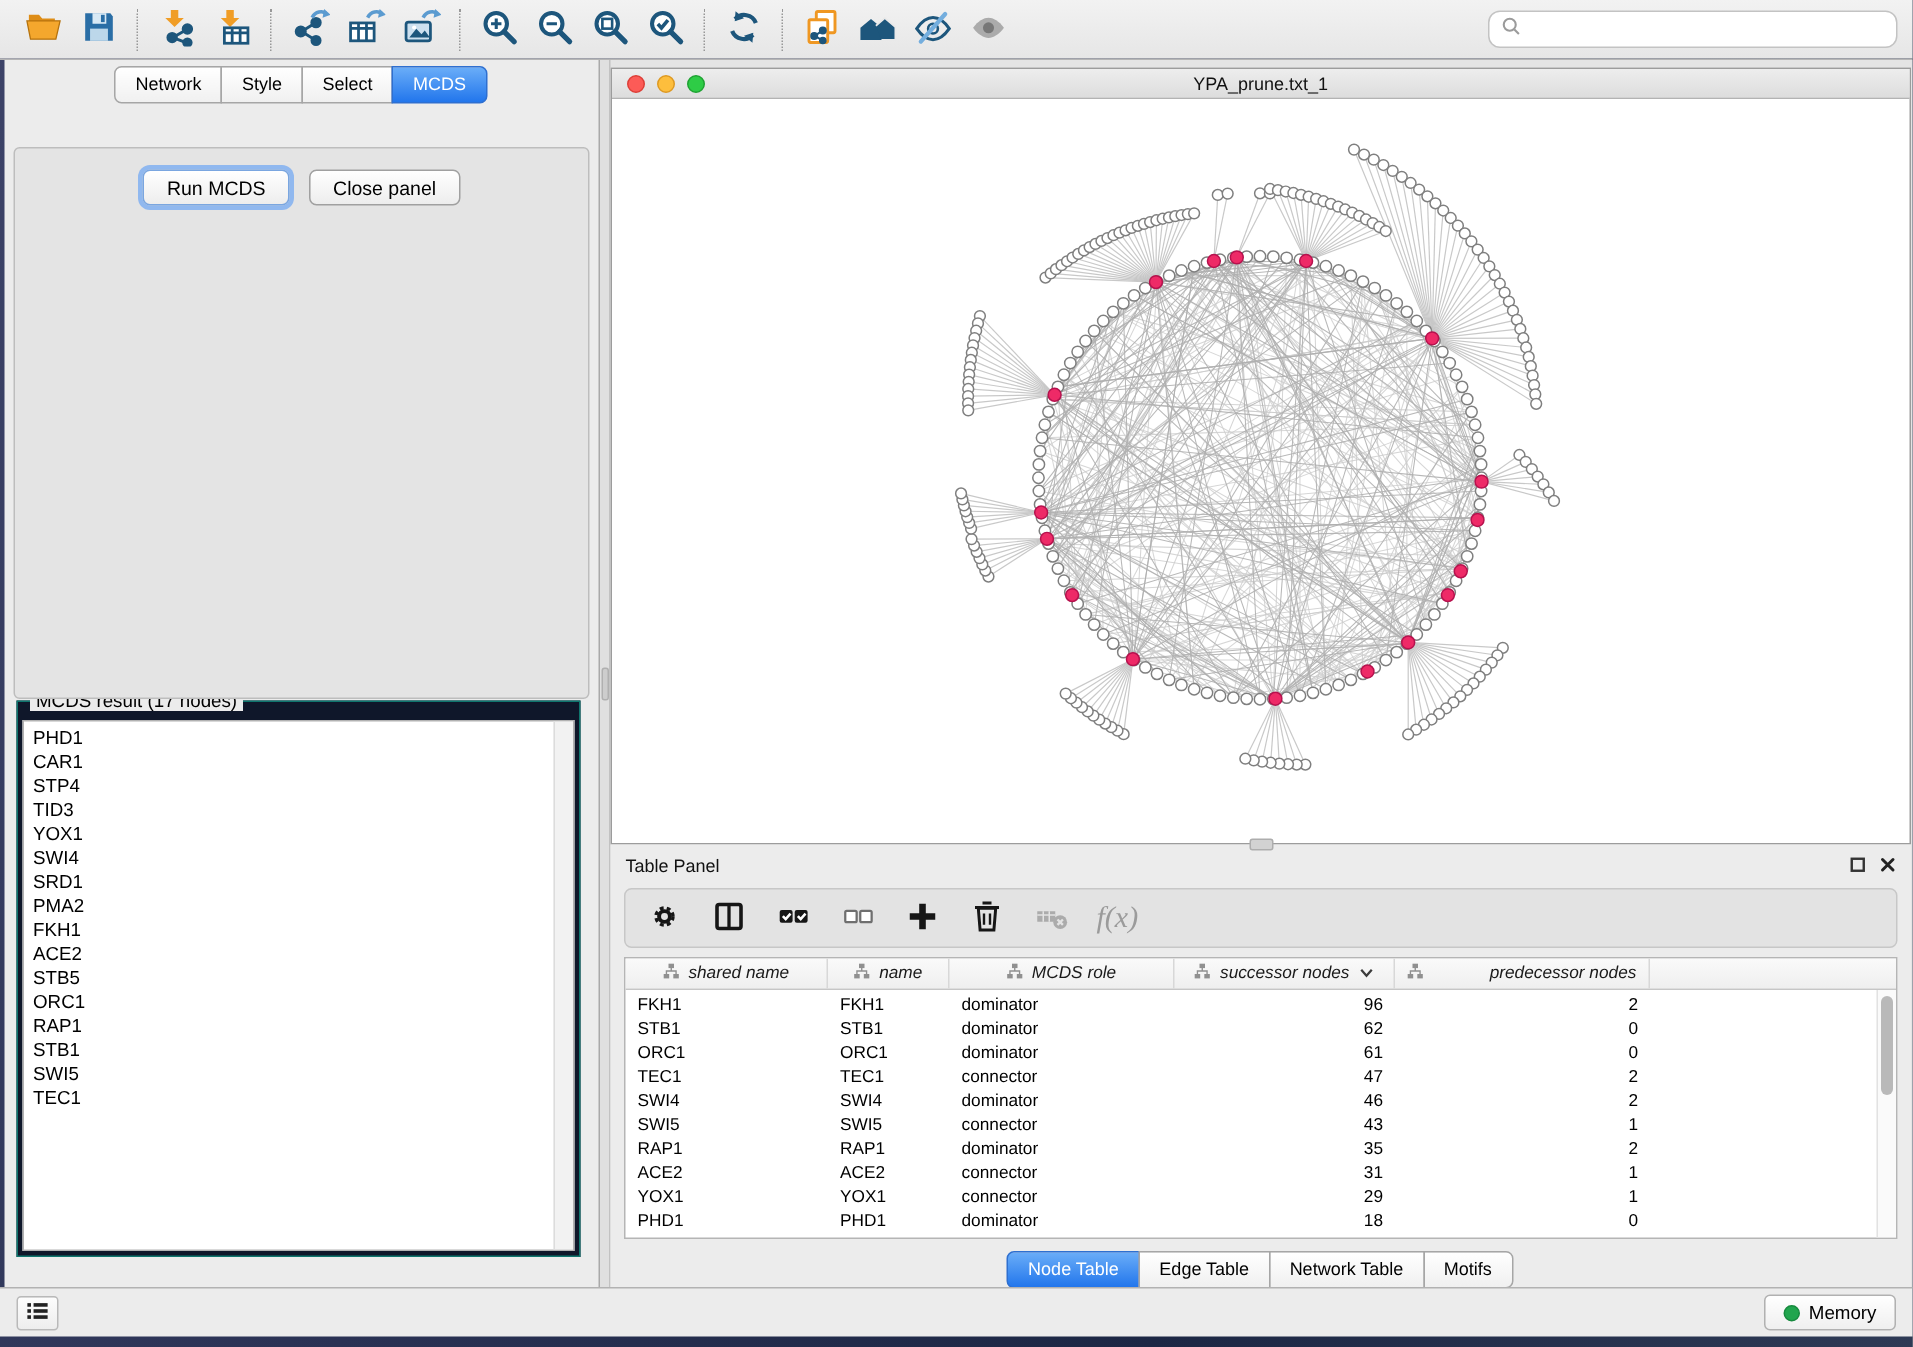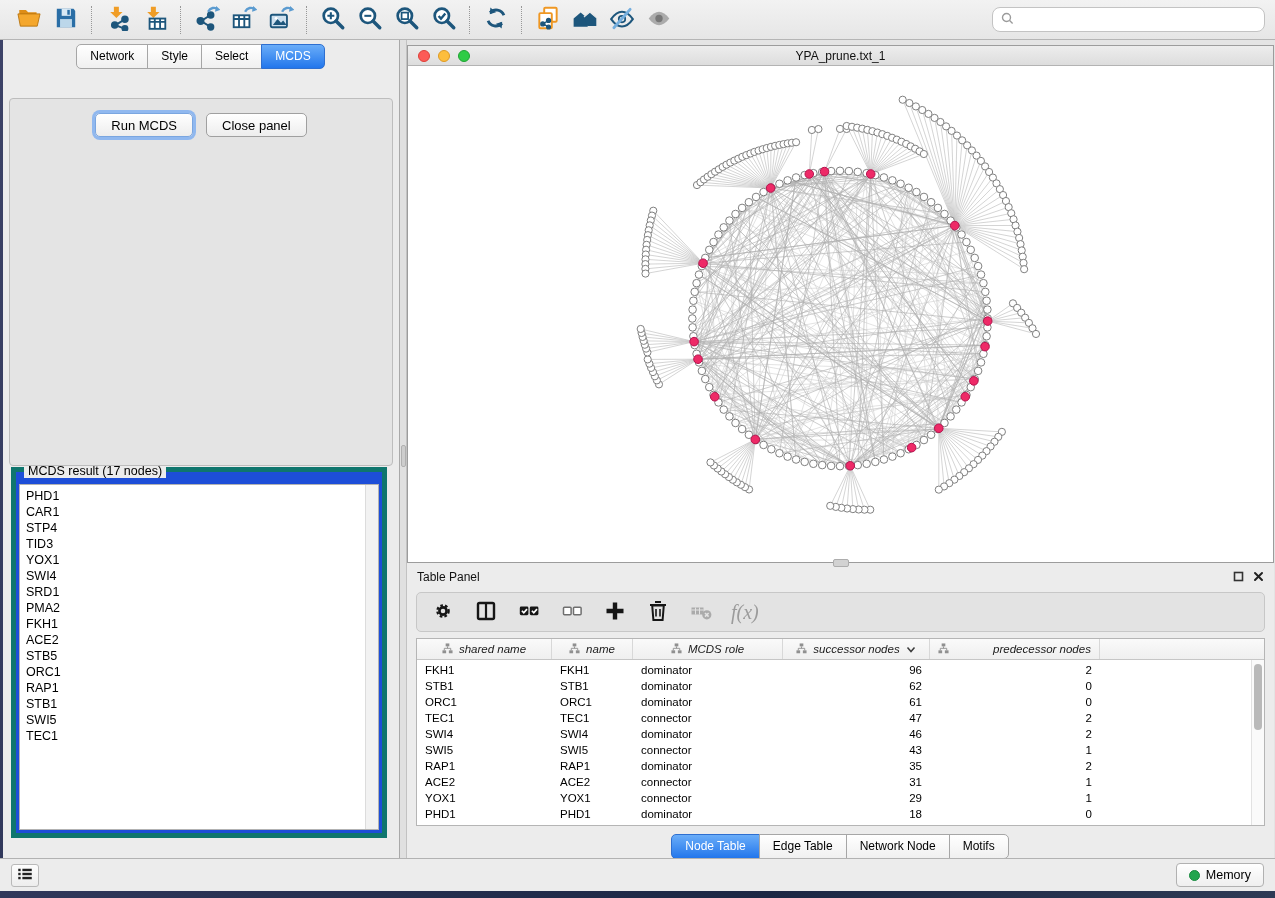--- a/index.html
+++ b/index.html
@@ -44,21 +44,21 @@
     border:1px solid #ababab; border-radius:4px; display:flex; align-items:center;
     font-size:13px; padding-left:9px; position:relative; }
   .sel-step { position:absolute; right:-1px; top:-1px; bottom:-1px; width:20px;
     background:linear-gradient(#66aaf8,#2b79ec); border-radius:0 4px 4px 0;
     display:flex; align-items:center; justify-content:center; }
   .btn-row { display:flex; justify-content:center; gap:13px; margin-top:14px; }
   .mac-btn { height:24px; padding:0 15px; font-size:13px; border:1px solid #a0a0a0; border-radius:5px;
     background:linear-gradient(#ffffff,#ededed); color:#000; font-family:"Liberation Sans",sans-serif; }
   .mac-btn.focused { box-shadow:0 0 0 3px rgba(98,160,245,.65); border-color:#7aa6e0; }
   .mcds-group { position:absolute; left:8px; right:12px; top:427px; bottom:20px;
-    border:5px solid #0f766e; background:#1d4ed8; }
+    border:1px solid #0f766e; background:#0f172a; }
   .group-title { position:absolute; top:-8px; left:8px; background:#ececec; padding:0 4px; font-size:12.5px; }
   .mcds-listbox { position:absolute; left:3px; right:3px; top:12px; bottom:3px;
     background:#fff; border:1px solid #b2b2b2; overflow:hidden; }
   .mcds-scroll { position:absolute; top:0; right:0; bottom:0; width:13px; background:#f2f2f2; border-left:1px solid #dcdcdc; }
   .mcds-item { font-size:12.5px; line-height:16px; padding:0 6px; color:#000; }
   .mcds-list { padding-top:3px; }
 
   
   .right-col { position:absolute; left:400px; right:0; top:40px; bottom:40px; background:#e4e4e4; }
   .v-divider { position:absolute; left:0; top:0; width:7px; bottom:0; background:#e0e0e0; border-right:1px solid #c2c2c2; }
@@ -1339,21 +1339,21 @@
               <div class="td" style="width: 170px; text-align: right;">0</div>
             </div>
           </div>
         <div class="tp-scroll">
           <div class="tp-thumb"></div>
         </div>
       </div>
       <div class="tp-tabs" id="tp-tabs">
           <div class="seg-tab active">Node Table</div>
           <div class="seg-tab">Edge Table</div>
-          <div class="seg-tab">Network Node</div>
+          <div class="seg-tab">Network Table</div>
           <div class="seg-tab">Motifs</div>
         </div>
     </div>
   </div>
 
   <div class="statusbar">
     <button class="sb-btn">
       <span>
         <svg width="18" height="18" viewBox="0 0 24 24">
             <g fill="#222">

